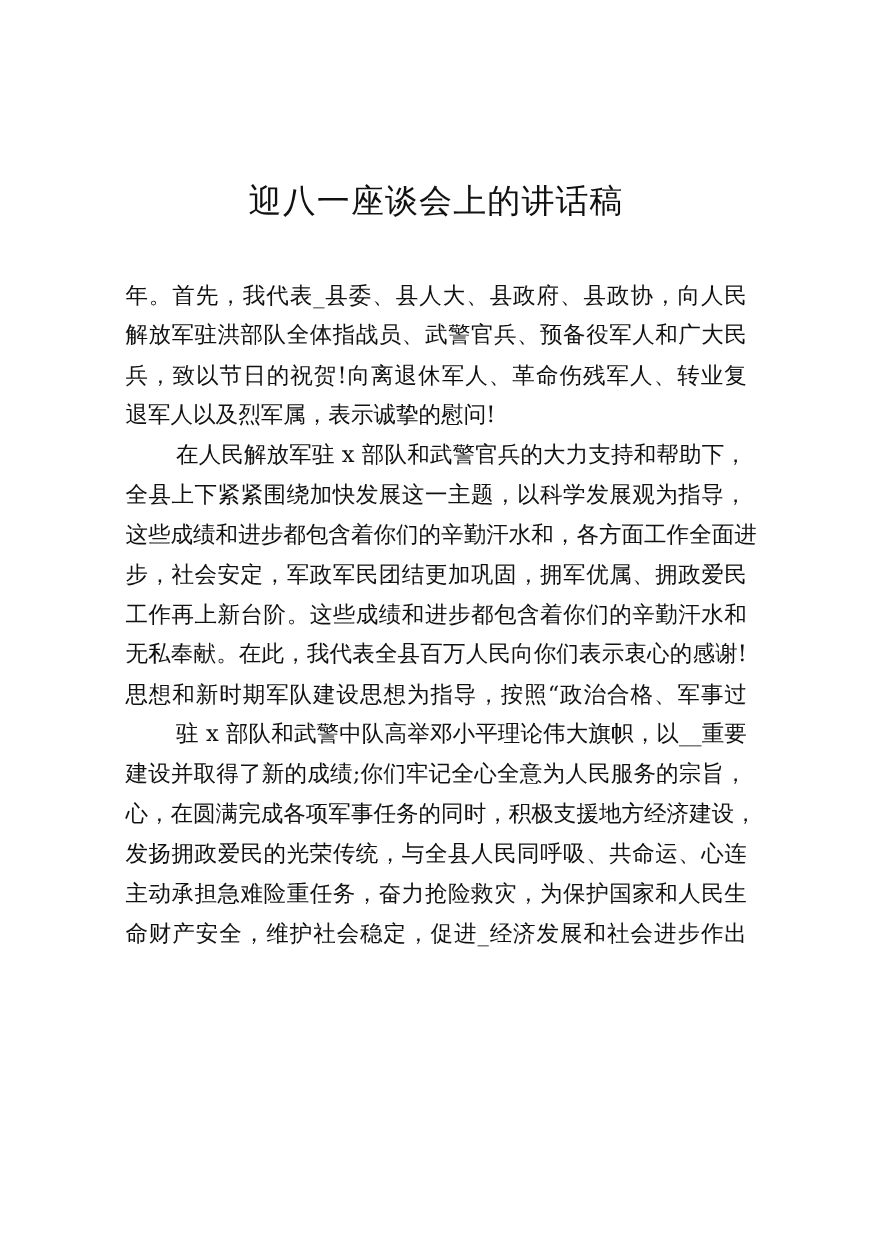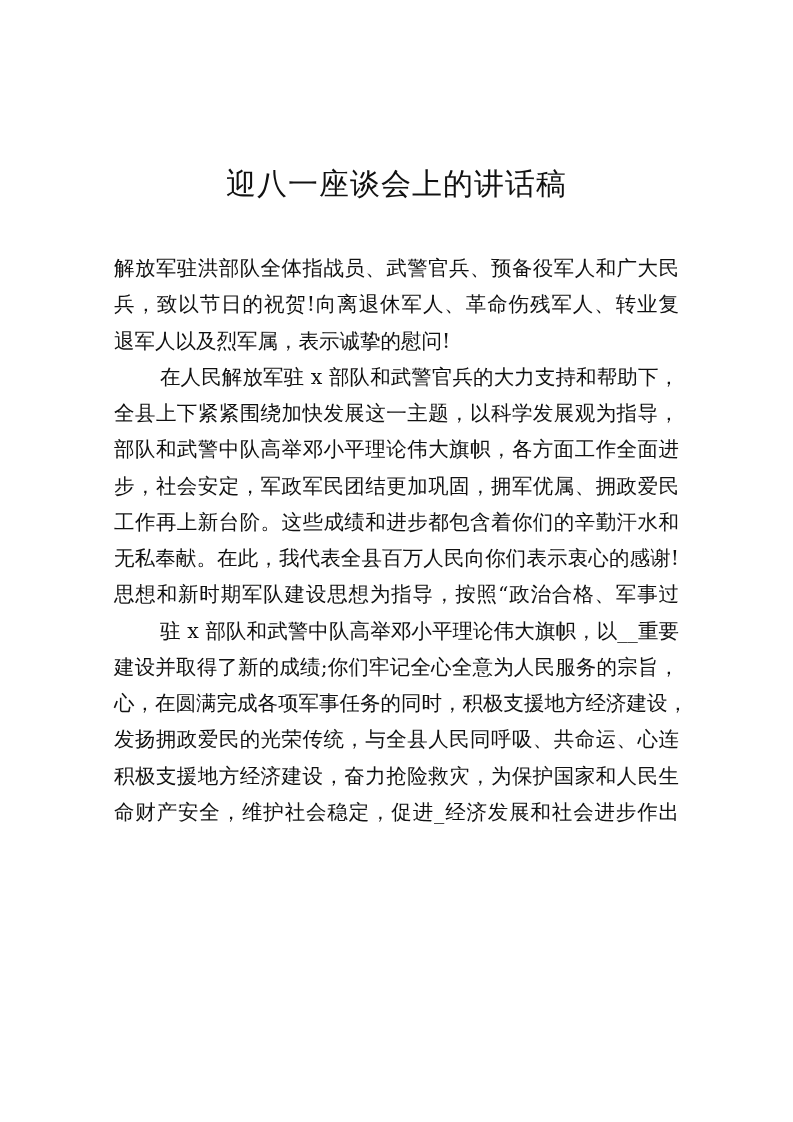--- a/index.html
+++ b/index.html
@@ -17,37 +17,38 @@
 </style>
 </head>
 <body>
 
 <div class="page">
   <div class="title">迎八一座谈会上的讲话稿</div>
 
   <div class="body">
 
     <div>
+      <div class="line">年。首先，我代表_县委、县人大、县政府、县政协，向人民</div>
       <div class="line">解放军驻洪部队全体指战员、武警官兵、预备役军人和广大民</div>
       <div class="line">兵，致以节日的祝贺!向离退休军人、革命伤残军人、转业复</div>
       <div class="line last">退军人以及烈军属，表示诚挚的慰问!</div>
     </div>
 
     <div>
       <div class="line indent">在人民解放军驻 x 部队和武警官兵的大力支持和帮助下，</div>
       <div class="line">全县上下紧紧围绕加快发展这一主题，以科学发展观为指导，</div>
-      <div class="line">部队和武警中队高举邓小平理论伟大旗帜，各方面工作全面进</div>
+      <div class="line">这些成绩和进步都包含着你们的辛勤汗水和，各方面工作全面进</div>
       <div class="line">步，社会安定，军政军民团结更加巩固，拥军优属、拥政爱民</div>
       <div class="line">工作再上新台阶。这些成绩和进步都包含着你们的辛勤汗水和</div>
       <div class="line">无私奉献。在此，我代表全县百万人民向你们表示衷心的感谢!</div>
     </div>
 
     <div>
       <div class="line">思想和新时期军队建设思想为指导，按照“政治合格、军事过</div>
       <div class="line indent">驻 x 部队和武警中队高举邓小平理论伟大旗帜，以__重要</div>
       <div class="line">建设并取得了新的成绩;你们牢记全心全意为人民服务的宗旨，</div>
       <div class="line">心，在圆满完成各项军事任务的同时，积极支援地方经济建设，</div>
       <div class="line">发扬拥政爱民的光荣传统，与全县人民同呼吸、共命运、心连</div>
-      <div class="line">积极支援地方经济建设，奋力抢险救灾，为保护国家和人民生</div>
+      <div class="line">主动承担急难险重任务，奋力抢险救灾，为保护国家和人民生</div>
       <div class="line">命财产安全，维护社会稳定，促进_经济发展和社会进步作出</div>
     </div>
   </div>
 </div>
 
 </body></html>

